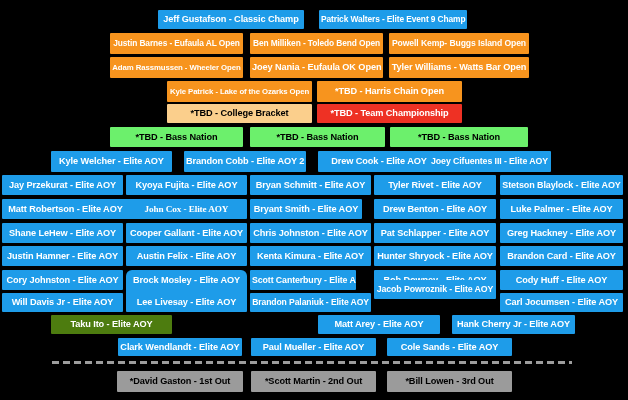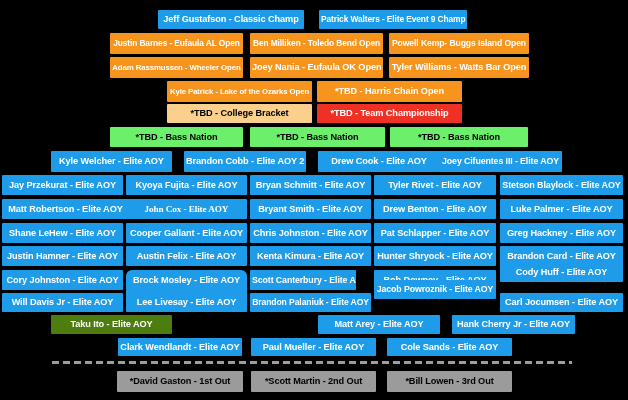--- a/index.html
+++ b/index.html
@@ -42,46 +42,46 @@
     <div class="box" style="left: 167px; top: 81px; width: 145px; height: 21px; line-height: 21px; background: rgb(247, 148, 30); color: rgb(255, 255, 255); font-size: 7.8px;">Kyle Patrick - Lake of the Ozarks Open</div>
     <div class="box" style="left: 317px; top: 81px; width: 145px; height: 21px; line-height: 21px; background: rgb(247, 148, 30); color: rgb(255, 255, 255); font-size: 9.2px;">*TBD - Harris Chain Open</div>
     <div class="box" style="left: 167px; top: 104px; width: 145px; height: 19px; line-height: 19px; background: rgb(251, 207, 140); color: rgb(0, 0, 0); font-size: 9.2px;">*TBD - College Bracket</div>
     <div class="box" style="left: 317px; top: 104px; width: 145px; height: 19px; line-height: 19px; background: rgb(238, 49, 36); color: rgb(255, 255, 255); font-size: 9.2px;">*TBD - Team Championship</div>
     <div class="box" style="left: 110px; top: 127px; width: 133px; height: 20px; line-height: 20px; background: rgb(108, 240, 108); color: rgb(0, 0, 0); font-size: 9.2px;">*TBD - Bass Nation</div>
     <div class="box" style="left: 250px; top: 127px; width: 135px; height: 20px; line-height: 20px; background: rgb(108, 240, 108); color: rgb(0, 0, 0); font-size: 9.2px;">*TBD - Bass Nation</div>
     <div class="box" style="left: 390px; top: 127px; width: 138px; height: 20px; line-height: 20px; background: rgb(108, 240, 108); color: rgb(0, 0, 0); font-size: 9.2px;">*TBD - Bass Nation</div>
     <div class="box" style="left: 51px; top: 151px; width: 121px; height: 21px; line-height: 21px; background: rgb(30, 156, 233); color: rgb(255, 255, 255); font-size: 9.2px;">Kyle Welcher - Elite AOY</div>
     <div class="box" style="left: 184px; top: 151px; width: 122px; height: 21px; line-height: 21px; background: rgb(30, 156, 233); color: rgb(255, 255, 255); font-size: 9.2px;">Brandon Cobb - Elite AOY 2</div>
     <div class="box" style="left: 318px; top: 151px; width: 122px; height: 21px; line-height: 21px; background: rgb(30, 156, 233); color: rgb(255, 255, 255); font-size: 9.2px;">Drew Cook - Elite AOY</div>
-    <div class="box" style="left: 439px; top: 151px; width: 123px; height: 21px; line-height: 21px; background: rgb(30, 156, 233); color: rgb(255, 255, 255); font-size: 8.8px;">Joey Cifuentes III - Elite AOY</div>
+    <div class="box" style="left: 428px; top: 151px; width: 123px; height: 21px; line-height: 21px; background: rgb(30, 156, 233); color: rgb(255, 255, 255); font-size: 8.8px;">Joey Cifuentes III - Elite AOY</div>
     <div class="box" style="left: 2px; top: 175px; width: 121px; height: 20px; line-height: 20px; background: rgb(30, 156, 233); color: rgb(255, 255, 255); font-size: 9.2px;">Jay Przekurat - Elite AOY</div>
     <div class="box" style="left: 126px; top: 175px; width: 121px; height: 20px; line-height: 20px; background: rgb(30, 156, 233); color: rgb(255, 255, 255); font-size: 9.2px;">Kyoya Fujita - Elite AOY</div>
     <div class="box" style="left: 250px; top: 175px; width: 121px; height: 20px; line-height: 20px; background: rgb(30, 156, 233); color: rgb(255, 255, 255); font-size: 9.2px;">Bryan Schmitt - Elite AOY</div>
     <div class="box" style="left: 374px; top: 175px; width: 122px; height: 20px; line-height: 20px; background: rgb(30, 156, 233); color: rgb(255, 255, 255); font-size: 9.2px;">Tyler Rivet - Elite AOY</div>
     <div class="box" style="left: 500px; top: 175px; width: 123px; height: 20px; line-height: 20px; background: rgb(30, 156, 233); color: rgb(255, 255, 255); font-size: 9px;">Stetson Blaylock - Elite AOY</div>
     <div class="box" style="left: 2px; top: 199px; width: 127px; height: 20px; line-height: 20px; background: rgb(30, 156, 233); color: rgb(255, 255, 255); font-size: 9.2px;">Matt Robertson - Elite AOY</div>
     <div class="box" style="left: 126px; top: 199px; width: 121px; height: 20px; line-height: 20px; background: rgb(30, 156, 233); color: rgb(255, 255, 255); font-size: 9.2px; font-family: Liberation Serif, serif;">John Cox - Elite AOY</div>
-    <div class="box" style="left: 250px; top: 199px; width: 121px; height: 20px; line-height: 20px; background: rgb(30, 156, 233); color: rgb(255, 255, 255); font-size: 9.2px;">Bryant Smith - Elite AOY</div>
+    <div class="box" style="left: 250px; top: 199px; width: 112px; height: 20px; line-height: 20px; background: rgb(30, 156, 233); color: rgb(255, 255, 255); font-size: 9.2px;">Bryant Smith - Elite AOY</div>
     <div class="box" style="left: 374px; top: 199px; width: 122px; height: 20px; line-height: 20px; background: rgb(30, 156, 233); color: rgb(255, 255, 255); font-size: 9.2px;">Drew Benton - Elite AOY</div>
     <div class="box" style="left: 500px; top: 199px; width: 123px; height: 20px; line-height: 20px; background: rgb(30, 156, 233); color: rgb(255, 255, 255); font-size: 9.2px;">Luke Palmer - Elite AOY</div>
     <div class="box" style="left: 2px; top: 223px; width: 121px; height: 20px; line-height: 20px; background: rgb(30, 156, 233); color: rgb(255, 255, 255); font-size: 9.2px;">Shane LeHew - Elite AOY</div>
     <div class="box" style="left: 126px; top: 223px; width: 121px; height: 20px; line-height: 20px; background: rgb(30, 156, 233); color: rgb(255, 255, 255); font-size: 9.2px;">Cooper Gallant - Elite AOY</div>
     <div class="box" style="left: 250px; top: 223px; width: 121px; height: 20px; line-height: 20px; background: rgb(30, 156, 233); color: rgb(255, 255, 255); font-size: 9.2px;">Chris Johnston - Elite AOY</div>
     <div class="box" style="left: 374px; top: 223px; width: 122px; height: 20px; line-height: 20px; background: rgb(30, 156, 233); color: rgb(255, 255, 255); font-size: 9.2px;">Pat Schlapper - Elite AOY</div>
     <div class="box" style="left: 500px; top: 223px; width: 123px; height: 20px; line-height: 20px; background: rgb(30, 156, 233); color: rgb(255, 255, 255); font-size: 9.2px;">Greg Hackney - Elite AOY</div>
     <div class="box" style="left: 2px; top: 246px; width: 121px; height: 20px; line-height: 20px; background: rgb(30, 156, 233); color: rgb(255, 255, 255); font-size: 9.2px;">Justin Hamner - Elite AOY</div>
     <div class="box" style="left: 126px; top: 246px; width: 121px; height: 20px; line-height: 20px; background: rgb(30, 156, 233); color: rgb(255, 255, 255); font-size: 9.2px;">Austin Felix - Elite AOY</div>
     <div class="box" style="left: 250px; top: 246px; width: 121px; height: 20px; line-height: 20px; background: rgb(30, 156, 233); color: rgb(255, 255, 255); font-size: 9.2px;">Kenta Kimura - Elite AOY</div>
     <div class="box" style="left: 374px; top: 246px; width: 122px; height: 20px; line-height: 20px; background: rgb(30, 156, 233); color: rgb(255, 255, 255); font-size: 9.2px;">Hunter Shryock - Elite AOY</div>
     <div class="box" style="left: 500px; top: 246px; width: 123px; height: 20px; line-height: 20px; background: rgb(30, 156, 233); color: rgb(255, 255, 255); font-size: 9.2px;">Brandon Card - Elite AOY</div>
     <div class="box" style="left: 2px; top: 270px; width: 121px; height: 20px; line-height: 20px; background: rgb(30, 156, 233); color: rgb(255, 255, 255); font-size: 9.2px;">Cory Johnston - Elite AOY</div>
     <div class="box" style="left: 126px; top: 270px; width: 121px; height: 34px; line-height: 20px; background: rgb(30, 156, 233); color: rgb(255, 255, 255); font-size: 9.2px; border-radius: 6px;">Brock Mosley - Elite AOY</div>
     <div class="box" style="left: 250px; top: 270px; width: 106px; height: 20px; line-height: 20px; background: rgb(30, 156, 233); color: rgb(255, 255, 255); font-size: 8.8px;">Scott Canterbury - Elite AOY</div>
     <div class="box" style="left: 374px; top: 270px; width: 122px; height: 20px; line-height: 20px; background: rgb(30, 156, 233); color: rgb(255, 255, 255); font-size: 9.2px;">Bob Downey - Elite AOY</div>
-    <div class="box" style="left: 500px; top: 262px; width: 123px; height: 20px; line-height: 20px; background: rgb(30, 156, 233); color: rgb(255, 255, 255); font-size: 9.2px;">Cody Huff - Elite AOY</div>
+    <div class="box" style="left: 500px; top: 270px; width: 123px; height: 20px; line-height: 20px; background: rgb(30, 156, 233); color: rgb(255, 255, 255); font-size: 9.2px;">Cody Huff - Elite AOY</div>
     <div class="box" style="left: 2px; top: 293px; width: 121px; height: 19px; line-height: 19px; background: rgb(30, 156, 233); color: rgb(255, 255, 255); font-size: 9.2px;">Will Davis Jr - Elite AOY</div>
     <div class="box" style="left: 126px; top: 293px; width: 121px; height: 19px; line-height: 19px; background: rgb(30, 156, 233); color: rgb(255, 255, 255); font-size: 9.2px;">Lee Livesay - Elite AOY</div>
     <div class="box" style="left: 250px; top: 293px; width: 121px; height: 19px; line-height: 19px; background: rgb(30, 156, 233); color: rgb(255, 255, 255); font-size: 8.6px;">Brandon Palaniuk - Elite AOY</div>
     <div class="box" style="left: 374px; top: 280px; width: 122px; height: 19px; line-height: 19px; background: rgb(30, 156, 233); color: rgb(255, 255, 255); font-size: 8.8px;">Jacob Powroznik - Elite AOY</div>
     <div class="box" style="left: 500px; top: 293px; width: 123px; height: 19px; line-height: 19px; background: rgb(30, 156, 233); color: rgb(255, 255, 255); font-size: 9.2px;">Carl Jocumsen - Elite AOY</div>
     <div class="box" style="left: 51px; top: 315px; width: 121px; height: 19px; line-height: 19px; background: #4d7c0f; color: rgb(255, 255, 255); font-size: 9.2px;">Taku Ito - Elite AOY</div>
     <div class="box" style="left: 318px; top: 315px; width: 122px; height: 19px; line-height: 19px; background: rgb(30, 156, 233); color: rgb(255, 255, 255); font-size: 9.2px;">Matt Arey - Elite AOY</div>
     <div class="box" style="left: 452px; top: 315px; width: 123px; height: 19px; line-height: 19px; background: rgb(30, 156, 233); color: rgb(255, 255, 255); font-size: 9.2px;">Hank Cherry Jr - Elite AOY</div>
     <div class="box" style="left: 118px; top: 338px; width: 124px; height: 18px; line-height: 18px; background: rgb(30, 156, 233); color: rgb(255, 255, 255); font-size: 9.2px;">Clark Wendlandt - Elite AOY</div>
     <div class="box" style="left: 251px; top: 338px; width: 125px; height: 18px; line-height: 18px; background: rgb(30, 156, 233); color: rgb(255, 255, 255); font-size: 9.2px;">Paul Mueller - Elite AOY</div>

